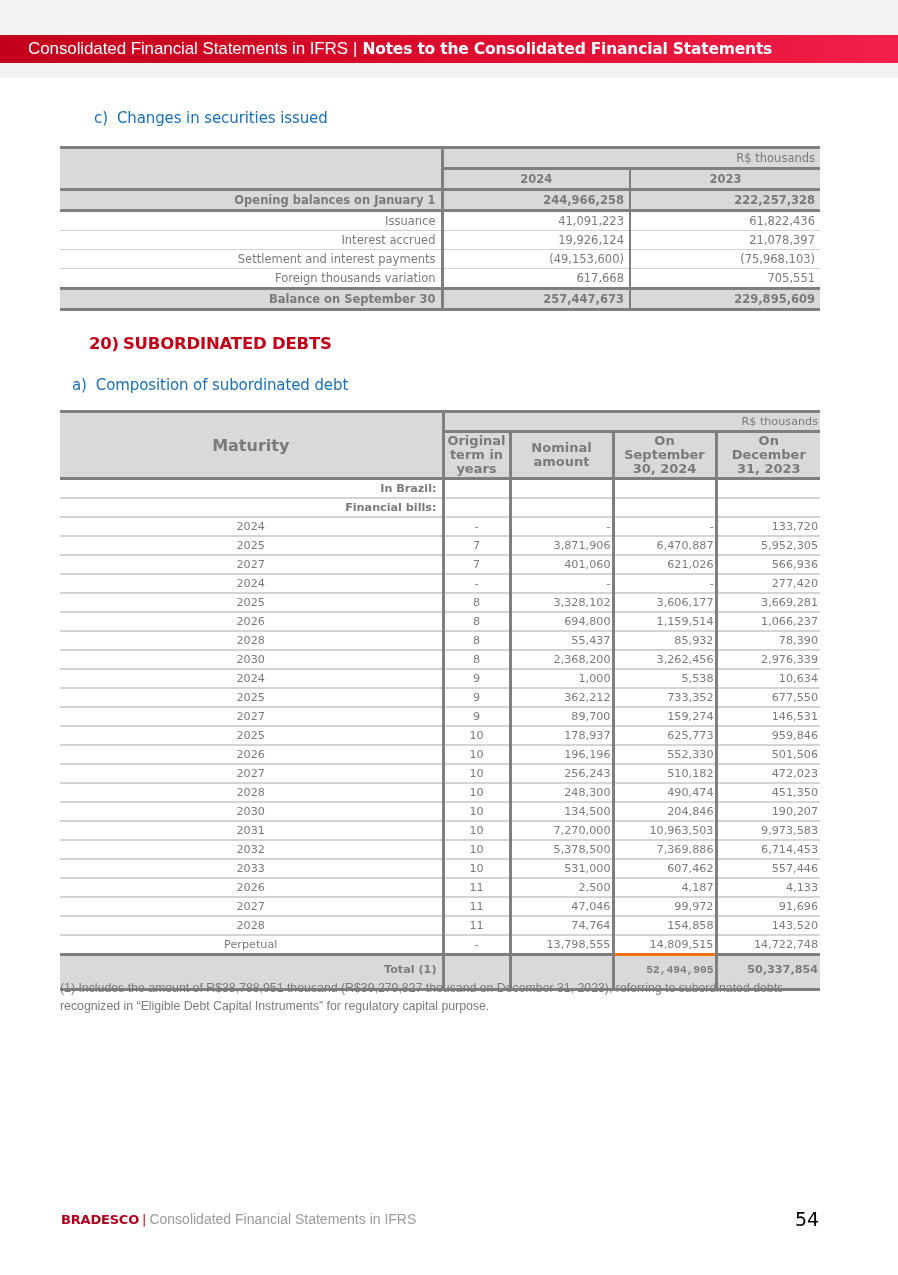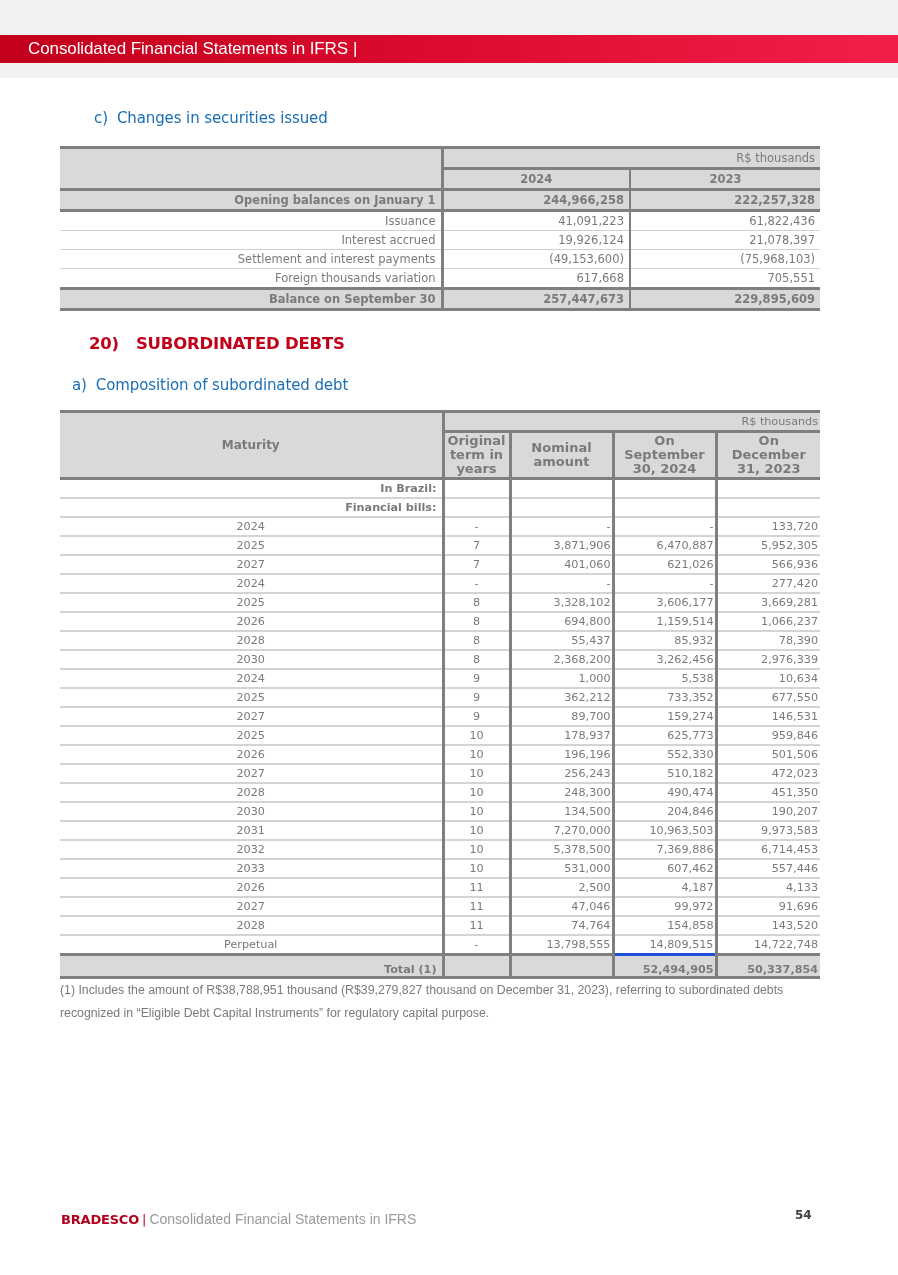--- a/index.html
+++ b/index.html
@@ -14,21 +14,21 @@
     display: flex; align-items: center; box-sizing: border-box; padding-left: 28px;
     color: #ffffff; font-size: 17px; white-space: nowrap;
   }
   .header-bar .hb-light { font-family: "Liberation Sans", sans-serif; font-weight: normal; letter-spacing: -0.1px; }
   .header-bar .hb-sep { margin: 0 5px; font-family: "Liberation Sans", sans-serif; }
   .header-bar .hb-bold { font-family: "DejaVu Sans", sans-serif; font-weight: bold; font-size: 15.5px; letter-spacing: -0.2px; }
 
   .subhead { position: absolute; color: #1a6eb5; font-weight: normal; font-size: 15px; white-space: nowrap; letter-spacing: -0.1px; }
   .subhead .lbl { display: inline-block; margin-right: 9px; }
   .section-title { position: absolute; color: #c00018; font-weight: bold; font-size: 16.5px; white-space: nowrap; letter-spacing: -0.2px; }
-  .section-title .num { margin-right: 17px; }
+  .section-title .num { margin-right: 4px; }
 
   table { border-collapse: collapse; position: absolute; table-layout: fixed; font-size: 11.5px; color: #7a7a7a; }
   td, th { padding: 0 5px; overflow: hidden; white-space: nowrap; }
   .shade { background: #d9d9d9; }
   .b { font-weight: bold; }
   .r { text-align: right; }
   .c { text-align: center; }
   .l { text-align: right; }
 
   
@@ -40,37 +40,38 @@
   #t1 .hdr-mid { border-bottom: 3px solid #7f7f7f; }
 
   
   #t2 { left: 60px; top: 410px; width: 760px; border-top: 3px solid #7f7f7f; border-bottom: 3px solid #7f7f7f; }
   #t2 td { height: 17px; border-bottom: 2px solid #d4d4d4; font-size: 11.2px; }
   #t2 .vsep { border-left: 3px solid #7f7f7f; }
   #t2 .thick-b { border-bottom: 3px solid #7f7f7f; }
   #t2 .hdr { font-weight: bold; text-align: center; white-space: normal; line-height: 14px; font-size: 13px; padding: 0 2px; }
   #t2 .num { text-align: right; padding-right: 1px; }
   #t2 .numlast { text-align: right; padding-right: 2px; }
-  #t2 .total-row td { height: 20px; vertical-align: bottom; padding-bottom: 0; }
-
-  .footnote { position: absolute; left: 60px; top: 979px; width: 765px; font-family: "Liberation Sans", sans-serif; font-size: 12.3px; color: #7a7a7a; line-height: 23px; }
+  #t2 .total-row td { height: 20px; vertical-align: bottom; padding-bottom: 12px; }
+
+  .footnote { position: absolute; left: 60px; top: 979px; width: 765px; font-family: "Liberation Sans", sans-serif; font-size: 12.3px; color: #7a7a7a; line-height: 18px; }
 
   .footer { position: absolute; left: 61px; top: 1211px; font-size: 13px; white-space: nowrap; }
   .footer .brand { color: #b0001e; font-weight: bold; letter-spacing: -0.2px; }
   .footer .sep { color: #c0001a; margin: 0 3px; }
   .footer .ftxt { color: #9a9a9a; font-family: "Liberation Sans", sans-serif; font-size: 14px; }
-  .page-num { position: absolute; left: 795px; top: 1208px; color: #404040; font-weight: bold; font-size: 12px; }
+  .page-num { position: absolute; left: 795px; top: 1208px; color: #000000; font-weight: normal; font-size: 19px; }
 </style>
 </head>
 <body>
 
 <div class="top-band"></div>
 <div class="header-bar">
   <span class="hb-light">Consolidated Financial Statements in IFRS</span>
   <span class="hb-sep">|</span>
+  <span class="hb-bold">Notes to the Consolidated Financial Statements</span>
 </div>
 
 <div class="subhead" style="left:94px; top:109px;">
   <span class="lbl">c)</span><span>Changes in securities issued</span>
 </div>
 
 <table id="t1">
   <colgroup>
       <col style="width:382px">
       <col style="width:188px">
@@ -129,21 +130,21 @@
 <table id="t2">
   <colgroup>
     <col style="width:383px">
       <col style="width:67px">
       <col style="width:103px">
       <col style="width:103px">
       <col style="width:104px">
   </colgroup>
   <tbody>
       <tr class="shade">
-    <td rowspan="2" class="shade c b thick-b" style="font-size:12px;">Maturity</td>
+    <td rowspan="2" class="shade c b thick-b" style="font-size:16px;">Maturity</td>
     <td colspan="4" class="vsep r" style="height:17px; border-bottom:3px solid #7f7f7f; padding-right:2px;">R$ thousands</td>
   </tr>
   <tr class="shade">
     <td class="vsep hdr thick-b" style="height:44px;">Original term in years</td>
     <td class="vsep hdr thick-b">Nominal amount</td>
     <td class="vsep hdr thick-b">On September 30, 2024</td>
     <td class="vsep hdr thick-b">On December 31, 2023</td>
   </tr>
   <tr>
     <td class="l b" style="padding-left:2px;">In Brazil:</td>
@@ -321,21 +322,21 @@
         <td class="vsep num">13,798,555</td>
         <td class="vsep num">14,809,515</td>
         <td class="vsep numlast">14,722,748</td>
       </tr>
     </tbody>
   <tbody>
       <tr class="shade total-row">
     <td class="l b" style="padding-left:2px; border-top:3px solid #7f7f7f; border-bottom:none;">Total (1)</td>
     <td class="vsep" style="border-top:3px solid #7f7f7f; border-bottom:none;"></td>
     <td class="vsep" style="border-top:3px solid #7f7f7f; border-bottom:none;"></td>
-    <td class="vsep num b" style="border-top:3px solid #1d4ed8; border-bottom:none;">52,494,905</td>
+    <td class="vsep num b" style="border-top:3px solid #f97316; border-bottom:none;font-family:Liberation Mono, monospace;">52,494,905</td>
     <td class="vsep numlast b" style="border-top:3px solid #7f7f7f; border-bottom:none;">50,337,854</td>
   </tr>
 </tbody>
   </table>
 
 <div class="footnote">(1) Includes the amount of R$38,788,951 thousand (R$39,279,827 thousand on December 31, 2023), referring to subordinated debts recognized in “Eligible Debt Capital Instruments” for regulatory capital purpose.</div>
 
 <div class="footer">
   <span class="brand">BRADESCO</span><span class="sep">|</span><span class="ftxt">Consolidated Financial Statements in IFRS</span>
 </div>

